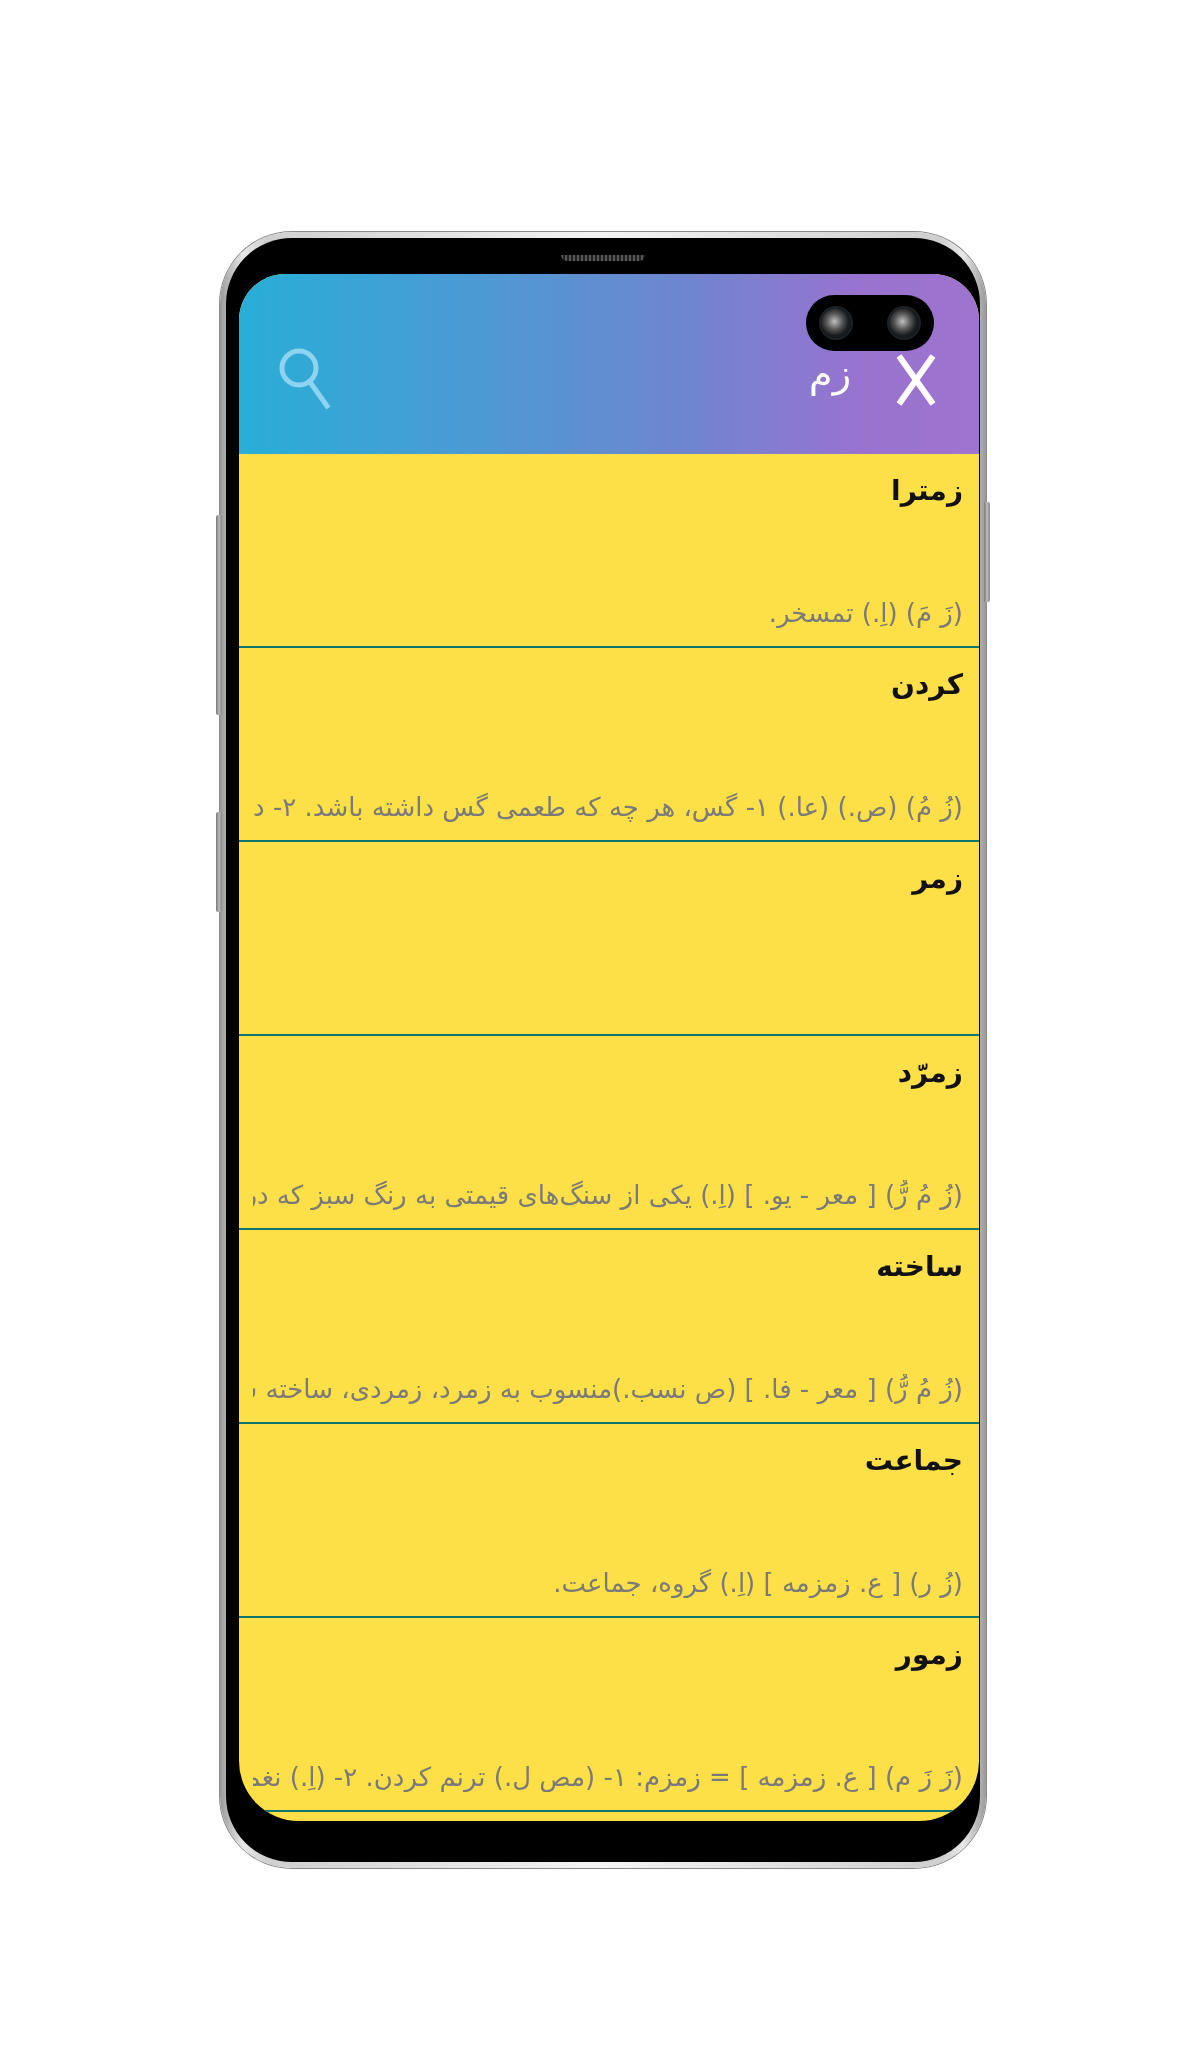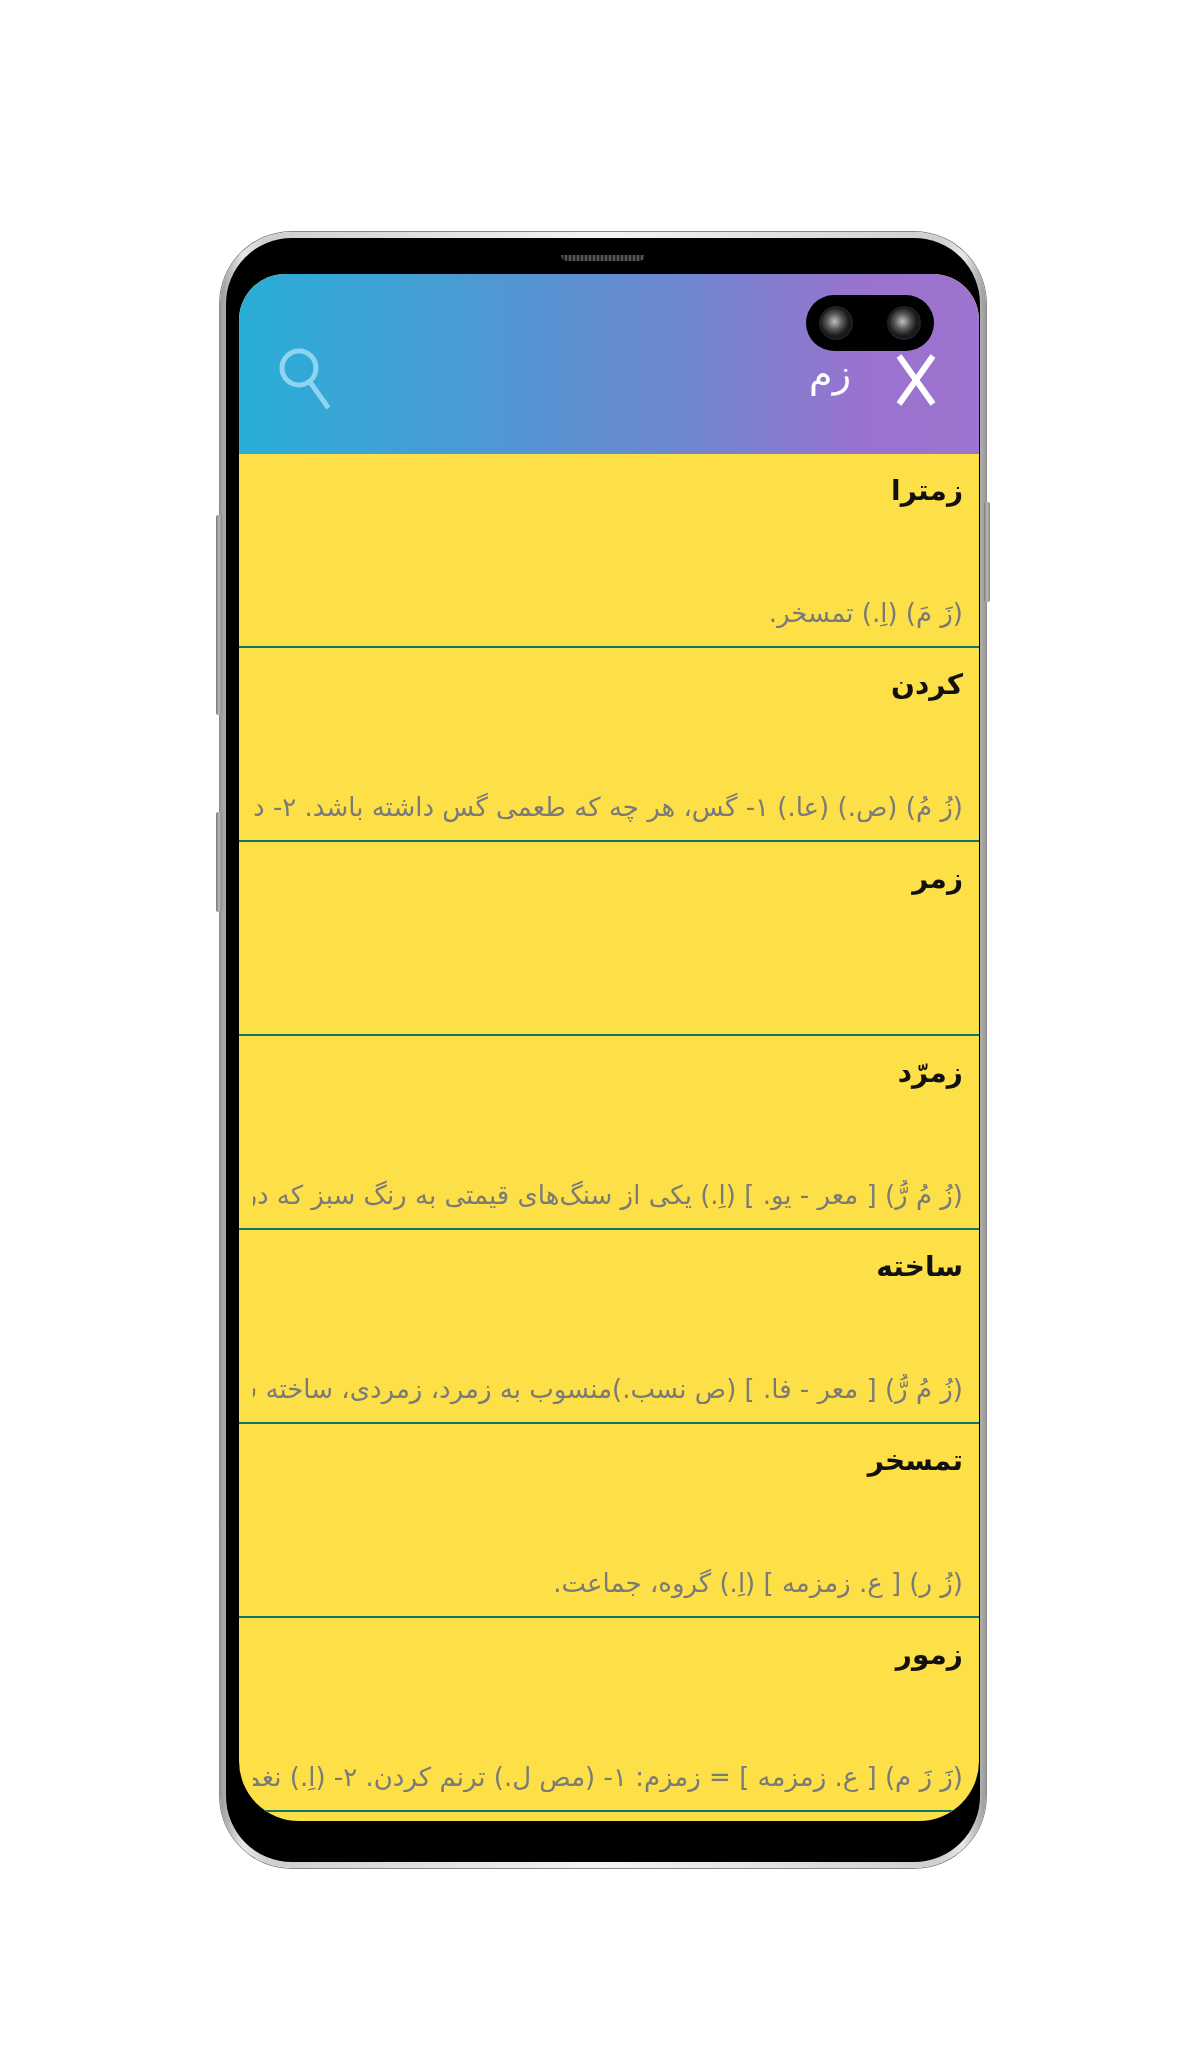--- a/index.html
+++ b/index.html
@@ -152,21 +152,21 @@
         </div>
         <div class="row">
           <div class="word">زمرّد</div>
           <div class="def">(زُ مُ رُّ) [ معر - یو. ] (اِ.) یکی از سنگ‌های قیمتی به رنگ سبز که در ج..</div>
         </div>
         <div class="row">
           <div class="word">ساخته</div>
           <div class="def">(زُ مُ رُّ) [ معر - فا. ] (ص نسب.)منسوب به زمرد، زمردی، ساخته شده ا..</div>
         </div>
         <div class="row">
-          <div class="word">تمسخر</div>
+          <div class="word">جماعت</div>
           <div class="def">(زُ رِ) [ ع. زمزمه ] (اِ.) گروه، جماعت.</div>
         </div>
         <div class="row">
           <div class="word">زمور</div>
           <div class="def">(زَ زَ مِ) [ ع. زمزمه ] = زمزم: ۱- (مص ل.) ترنم کردن. ۲- (اِ.) نغمه. ۳- د..</div>
         </div>
       </div>
 
     </div>
   </div>

